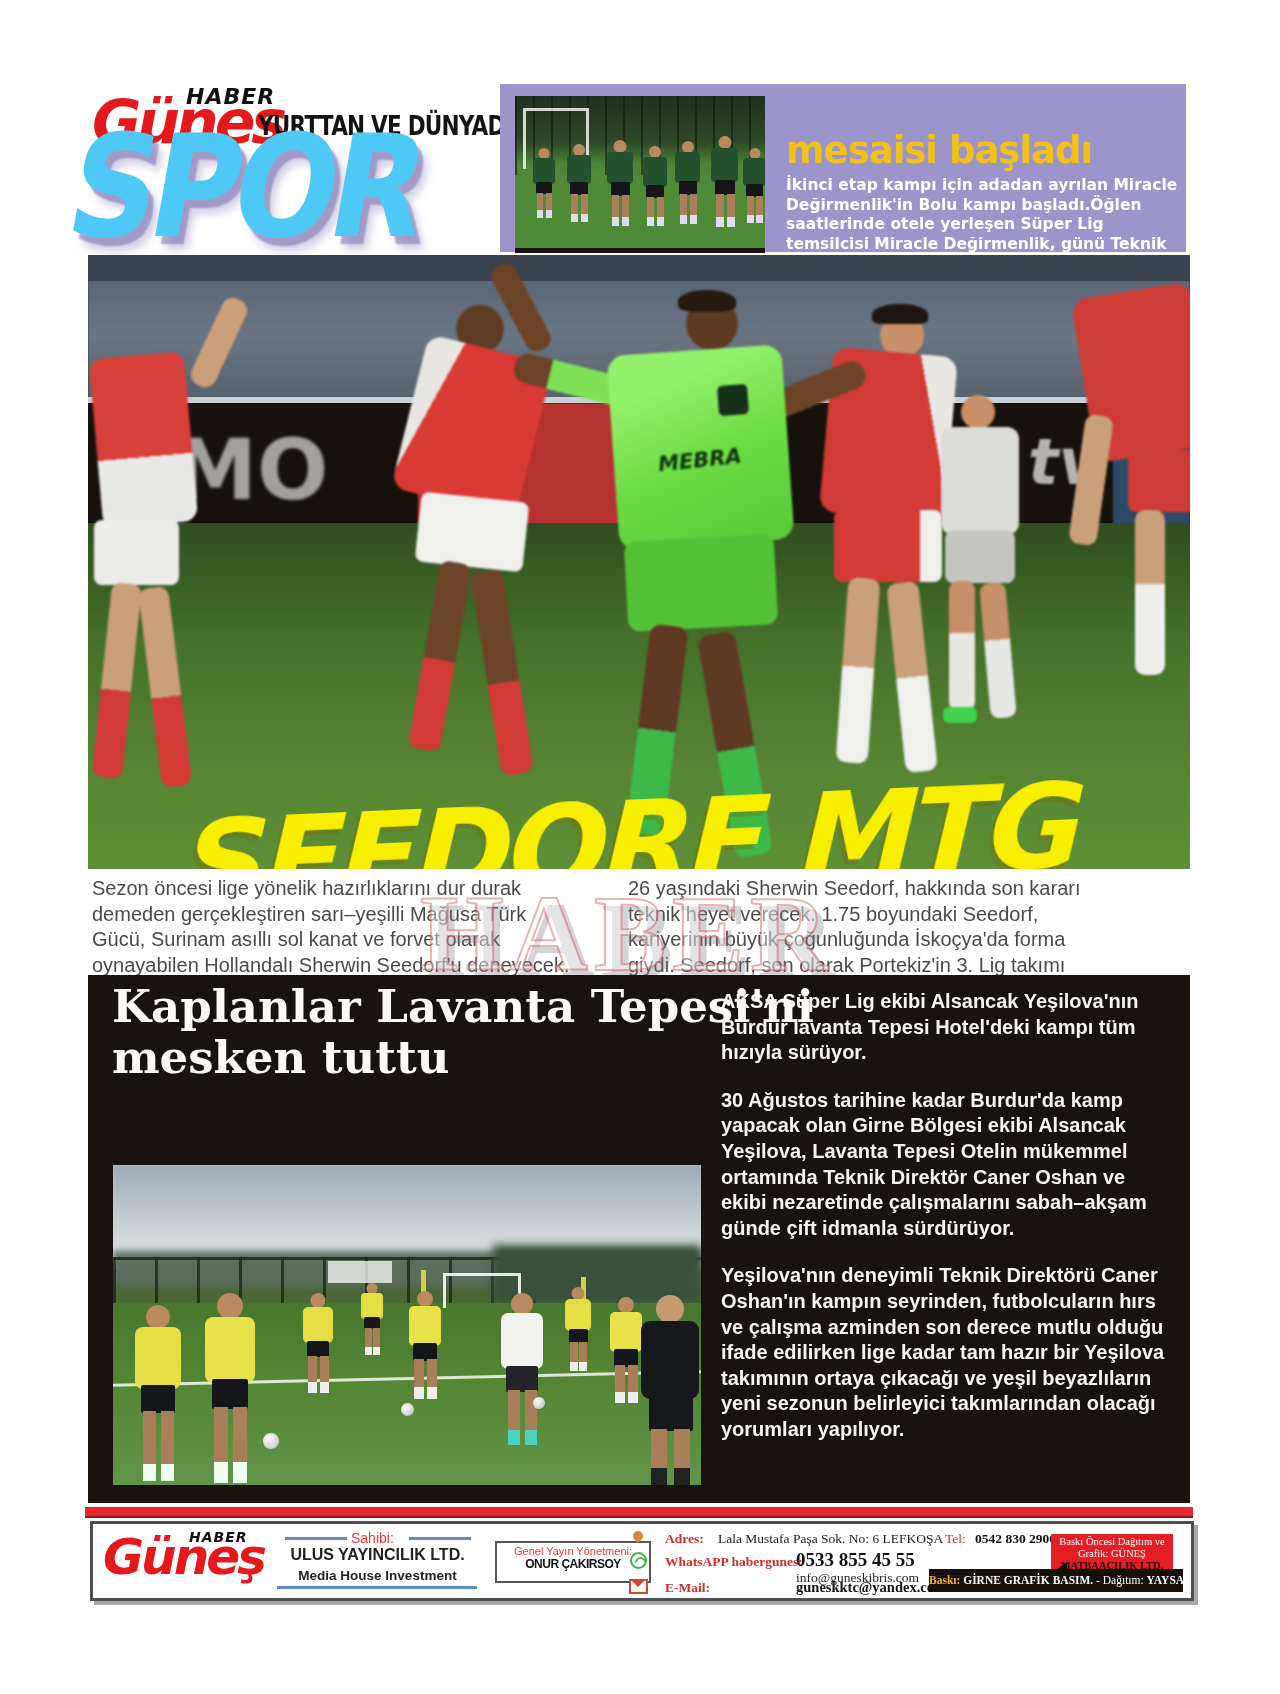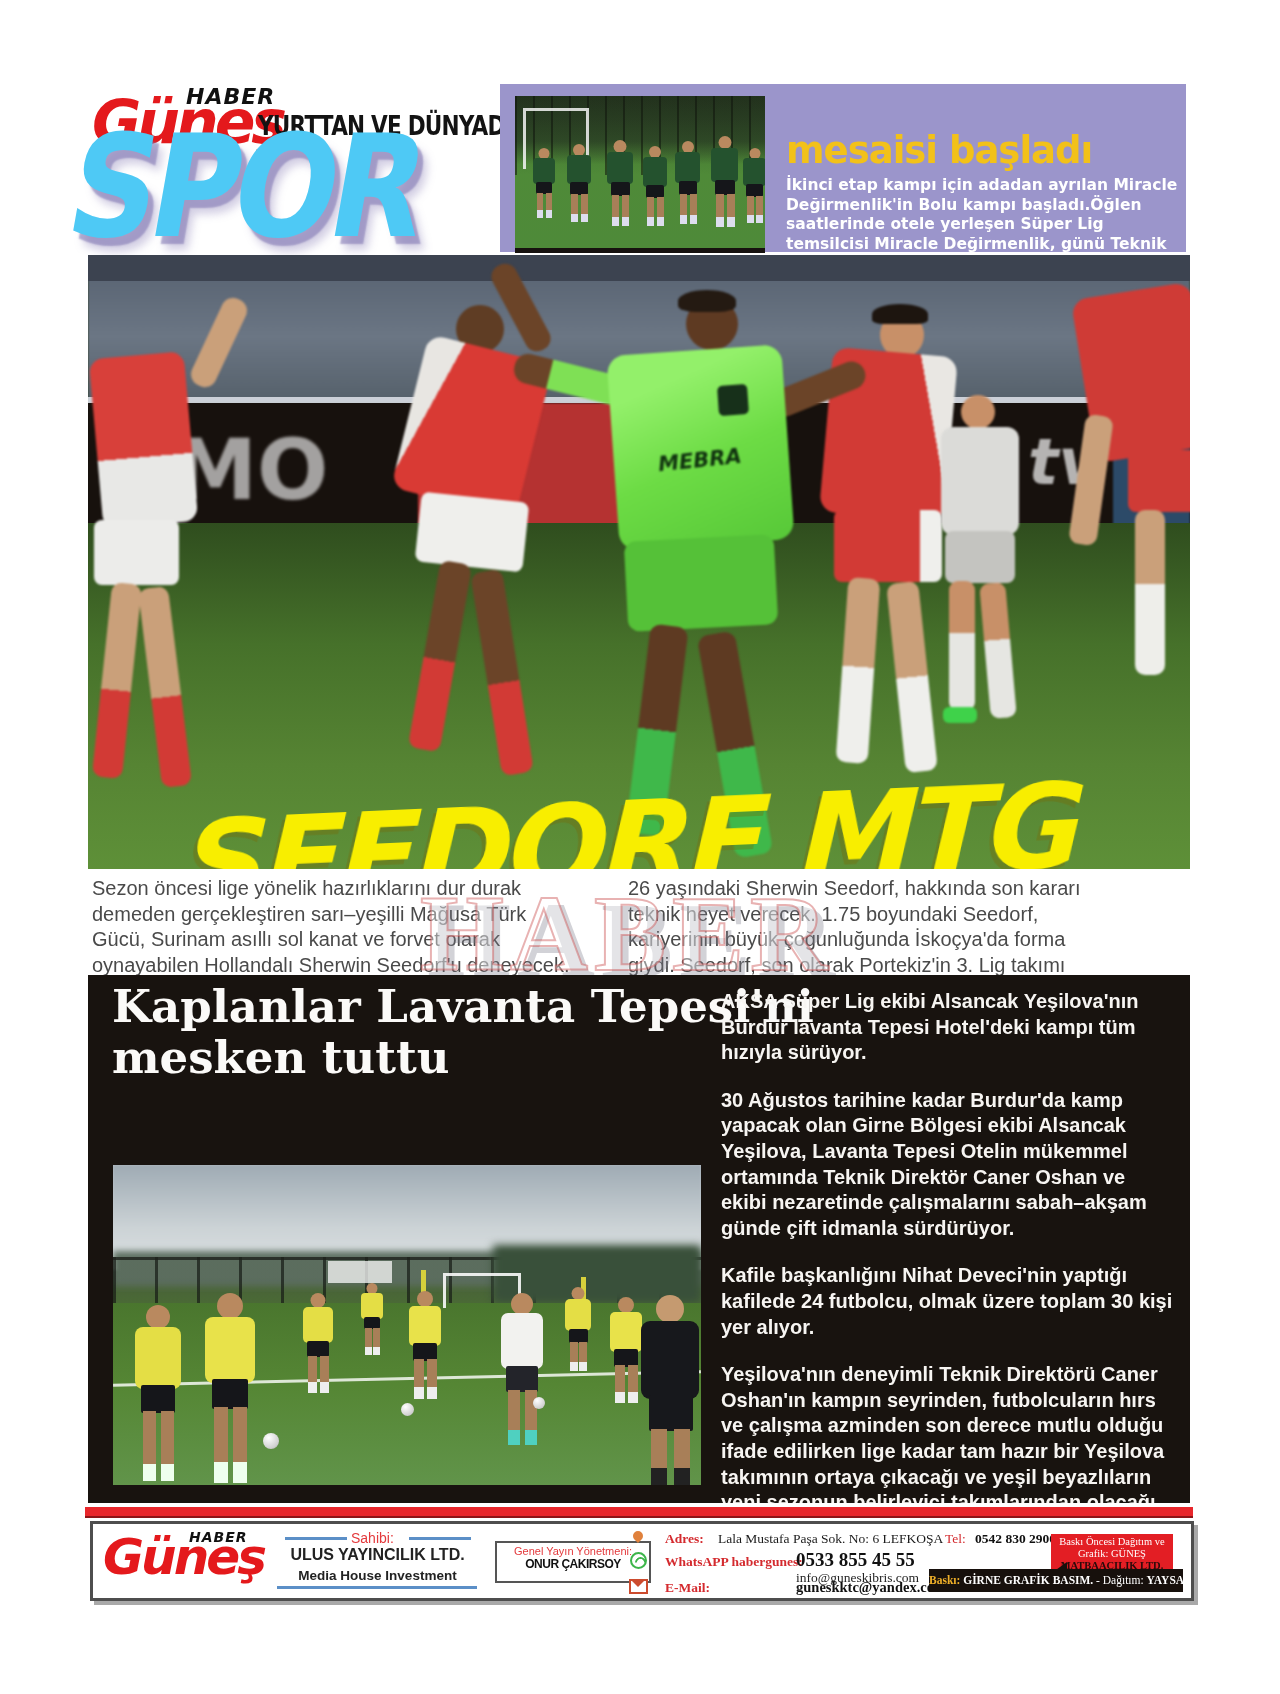--- a/index.html
+++ b/index.html
@@ -369,21 +369,20 @@
           <div class="mp-l" style="top:134px;left:33px;width:16px;height:56px;background:linear-gradient(#a87f58 70%,#222 70%)"></div>
       </div>
 
       <div class="cp-ball" style="left:150px;top:268px;width:16px;height:16px"></div>
       <div class="cp-ball" style="left:288px;top:238px;width:13px;height:13px"></div>
       <div class="cp-ball" style="left:420px;top:232px;width:12px;height:12px"></div>
     </div>
     <div class="camp-text">
       <p>AKSA Süper Lig ekibi Alsancak Yeşilova'nın Burdur lavanta Tepesi Hotel'deki kampı tüm hızıyla sürüyor.</p>
       <p>30 Ağustos tarihine kadar Burdur'da kamp yapacak olan Girne Bölgesi ekibi Alsancak Yeşilova, Lavanta Tepesi Otelin mükemmel ortamında Teknik Direktör Caner Oshan ve ekibi nezaretinde çalışmalarını sabah–akşam günde çift idmanla sürdürüyor.</p>
-      <p>Kafile başkanlığını Nihat Deveci'nin yaptığı kafilede 24 futbolcu, olmak üzere toplam 30 kişi yer alıyor.</p>
       <p>Yeşilova'nın deneyimli Teknik Direktörü Caner Oshan'ın kampın seyrinden, futbolcuların hırs ve çalışma azminden son derece mutlu olduğu ifade edilirken lige kadar tam hazır bir Yeşilova takımının ortaya çıkacağı ve yeşil beyazlıların yeni sezonun belirleyici takımlarından olacağı yorumları yapılıyor.</p>
     </div>
   </div>
 
   <div class="abs divider"></div>
   <div class="abs footer">
     <div class="abs f-haber">HABER</div>
     <div class="abs f-brand">Güneş</div>
 
     <div class="abs f-blue" style="left:192px;top:13px;width:62px"></div>

